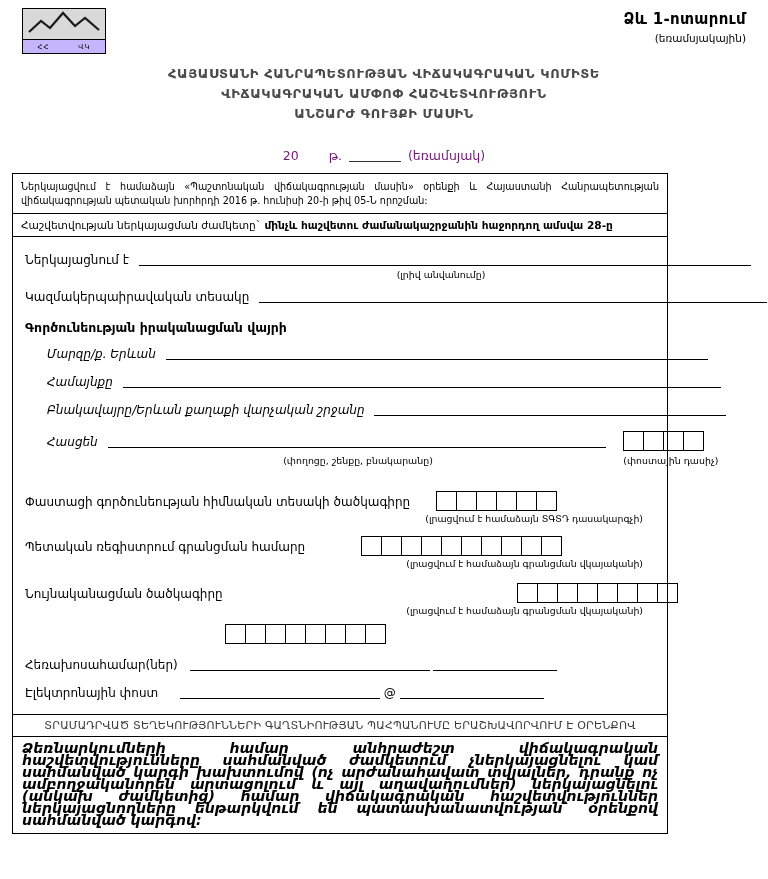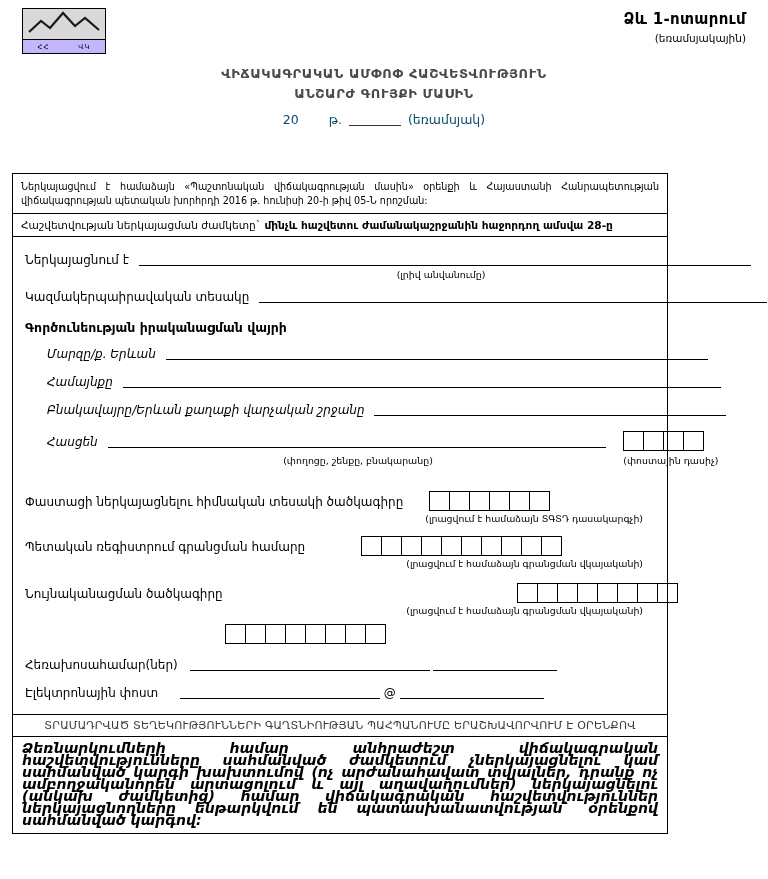--- a/index.html
+++ b/index.html
@@ -80,23 +80,23 @@
     color: #4a4a4a;
     font-weight: bold;
     letter-spacing: 0.6px;
   }
   .titles .t1, .titles .t2, .titles .t3 {
     font-size: 13px;
     line-height: 20px;
   }
   .year-line {
     text-align: center;
-    margin-top: 8px;
+    margin-top: 24px;
     font-size: 12.5px;
-    color: #0c4a6e;
+    color: #701a75;
   }
   .year-line .u {
     display: inline-block;
     width: 52px;
     border-bottom: 1px solid #333;
     height: 13px;
     vertical-align: -2px;
     margin: 0 3px;
   }
 
@@ -202,20 +202,21 @@
       </div>
     </div>
 
     <div class="form-no">
       <div class="main">Ձև 1-ոտարում</div>
       <div class="sub">(եռամսյակային)</div>
     </div>
   </div>
 
   <div class="titles">
+    <div class="t1">ՀԱՅԱՍՏԱՆԻ ՀԱՆՐԱՊԵՏՈՒԹՅԱՆ   ՎԻՃԱԿԱԳՐԱԿԱՆ ԿՈՄԻՏԵ</div>
     <div class="t2">ՎԻՃԱԿԱԳՐԱԿԱՆ ԱՄՓՈՓ ՀԱՇՎԵՏՎՈՒԹՅՈՒՆ</div>
     <div class="t3">ԱՆՇԱՐԺ ԳՈՒՅՔԻ ՄԱՍԻՆ</div>
   </div>
 
   <div class="year-line">
     <span>20</span>
     <span style="display:inline-block;width:22px"></span>
     <span>թ.</span>
     <span class="u"></span>
     <span>(եռամսյակ)</span>
@@ -269,21 +270,21 @@
           <span class="c"></span>
           <span class="c"></span>
         </span>
       </div>
       <div class="row" style="margin-left:22px;margin-bottom:24px;">
         <span class="caption" style="display:inline-block;width:498px;margin-left:62px;">(փողոցը, շենքը, բնակարանը)</span>
         <span class="caption" style="display:inline-block;width:104px;margin-left:8px;">(փոստային դասիչ)</span>
       </div>
 
       <div class="row" style="margin-bottom:0px;">
-        <span class="lbl">Փաստացի ներկայացնելու հիմնական տեսակի ծածկագիրը</span>
+        <span class="lbl">Փաստացի գործունեության հիմնական տեսակի ծածկագիրը</span>
         <span class="cells" style="margin-left:22px;">
           <span class="c"></span>
           <span class="c"></span>
           <span class="c"></span>
           <span class="c"></span>
           <span class="c"></span>
           <span class="c"></span>
         </span>
       </div>
       <div class="caption" style="text-align:right;padding-right:14px;margin-top:2px;margin-bottom:12px;">(լրացվում է համաձայն ՏԳՏԴ դասակարգչի)</div>

